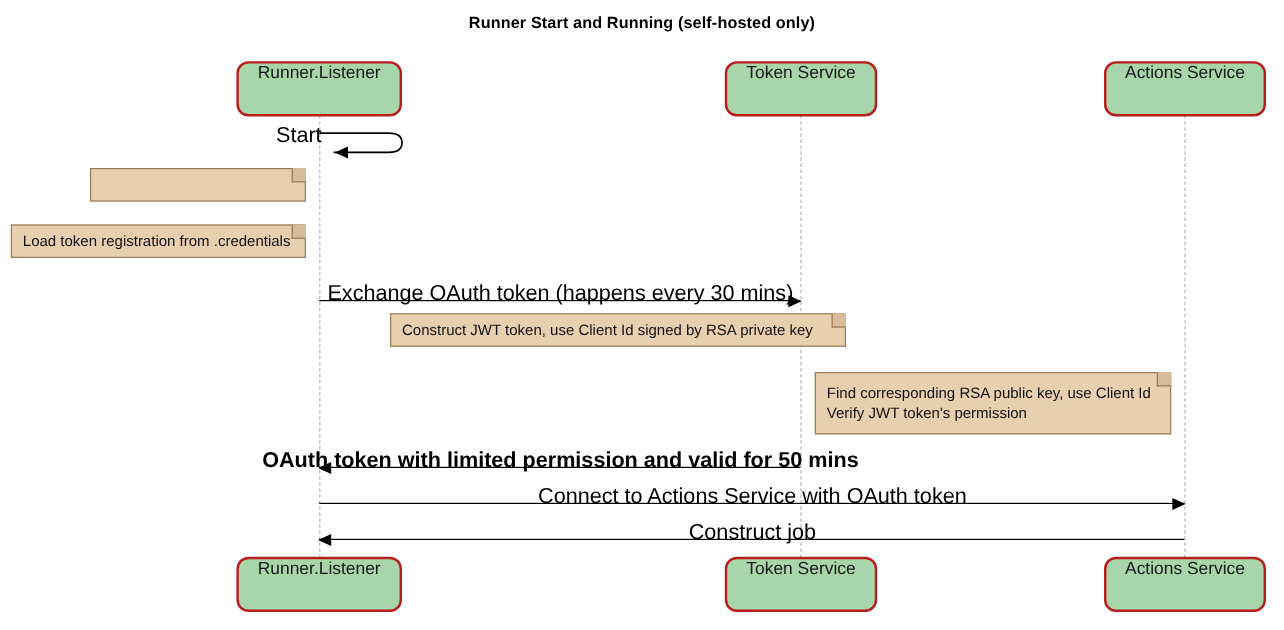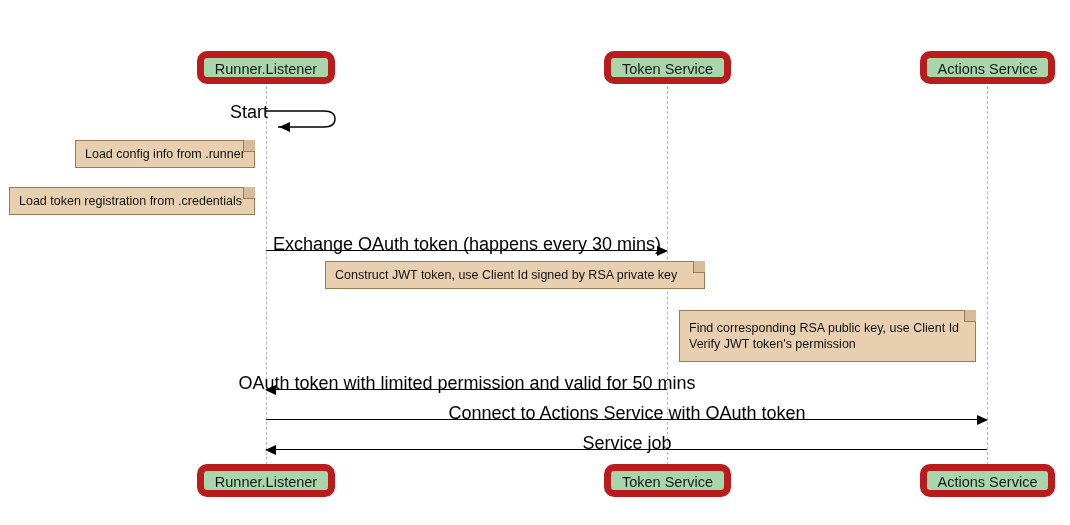--- a/index.html
+++ b/index.html
@@ -27,26 +27,26 @@
     left: 0;
     width: 1070px;
     text-align: center;
     font-size: 13.5px;
     font-weight: bold;
     letter-spacing: 0.1px;
   }
   
   .participant {
     position: absolute;
-    height: 33px;
-    border: 7px solid #b91c1c;
+    height: 46px;
+    border: 2px solid #b91c1c;
     border-radius: 10px;
     background: #a8d5a9;
     display: flex;
-    align-items: flex-end;
+    align-items: flex-start;
     justify-content: center;
     box-sizing: border-box;
   }
   .participant-label {
     font-size: 14.5px;
     color: #14181a;
     white-space: nowrap;
   }
   
   .lifeline {
@@ -117,20 +117,21 @@
   
   .self-loop {
     position: absolute;
   }
 </style>
 </head>
 <body>
 
 <div id="diagram-root">
 
+  <div class="diagram-title">Runner Start and Running (self-hosted only)</div>
 
   <div class="lifeline" style="left:266px; top:86px; height:379px;"></div>
   <div class="lifeline" style="left:667px; top:86px; height:379px;"></div>
   <div class="lifeline" style="left:987px; top:86px; height:379px;"></div>
 
   <div class="participant" style="left:197px; top:51px; width:138px;">
     <span class="participant-label">Runner.Listener</span>
   </div>
   <div class="participant" style="left:604px; top:51px; width:127px;">
     <span class="participant-label">Token Service</span>
@@ -151,21 +152,20 @@
 
   <div class="msg-label left-anchor" style="left:230px; top:102px;">Start</div>
   <div class="self-loop" style="left:266px; top:107px;">
     <svg width="80" height="26" viewBox="0 0 80 26">
       <path d="M0,4 L58,4 Q69,4 69,12 Q69,20 58,20 L12,20" fill="none" stroke="#000000" stroke-width="1.4"></path>
       <polygon points="13,20 24,15 24,25" fill="#000000"></polygon>
     </svg>
   </div>
 
   <div class="note" style="left:75px; top:140px; width:180px; height:28px;">
-    <span class="note-text">Load config info from .runner</span>
     <span class="note-fold"></span>
   </div>
 
   <div class="note" style="left:9px; top:187px; width:246px; height:28px;">
     <span class="note-text">Load token registration from .credentials</span>
     <span class="note-fold"></span>
   </div>
 
   <div class="msg-label" style="left:467px; top:234px;">Exchange OAuth token (happens every 30 mins)</div>
   <div class="msg" style="left:266px; top:250px; width:401px;">
@@ -176,28 +176,28 @@
     <span class="note-text">Construct JWT token, use Client Id signed by RSA private key</span>
     <span class="note-fold"></span>
   </div>
 
   <div class="note" style="left:679px; top:310px; width:297px; height:52px;">
     <span class="note-text">Find corresponding RSA public key, use Client Id
 Verify JWT token's permission</span>
     <span class="note-fold"></span>
   </div>
 
-  <div class="msg-label" style="left:467px; top:373px;">OAuth token with limited permission and valid for 50 mins</div>
+  <div class="msg-label" style="left:467px; top:373px;font-weight:bold;">OAuth token with limited permission and valid for 50 mins</div>
   <div class="msg" style="left:266px; top:389px; width:401px;">
     <span class="arrowhead left"></span>
   </div>
 
   <div class="msg-label" style="left:627px; top:403px;">Connect to Actions Service with OAuth token</div>
   <div class="msg" style="left:266px; top:419px; width:721px;">
     <span class="arrowhead right"></span>
   </div>
 
-  <div class="msg-label" style="left:627px; top:433px;">Service job</div>
+  <div class="msg-label" style="left:627px; top:433px;">Construct job</div>
   <div class="msg" style="left:266px; top:449px; width:721px;">
     <span class="arrowhead left"></span>
   </div>
 
 </div>
 
 </body></html>

